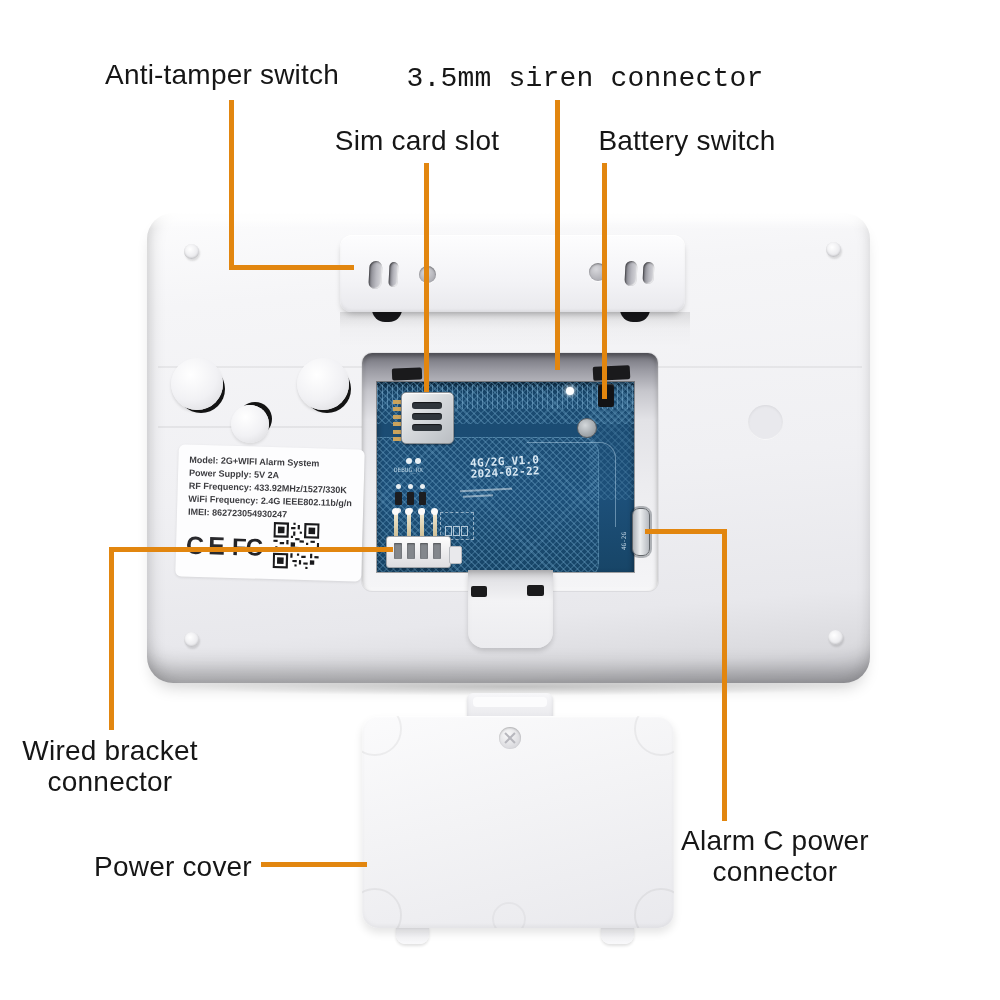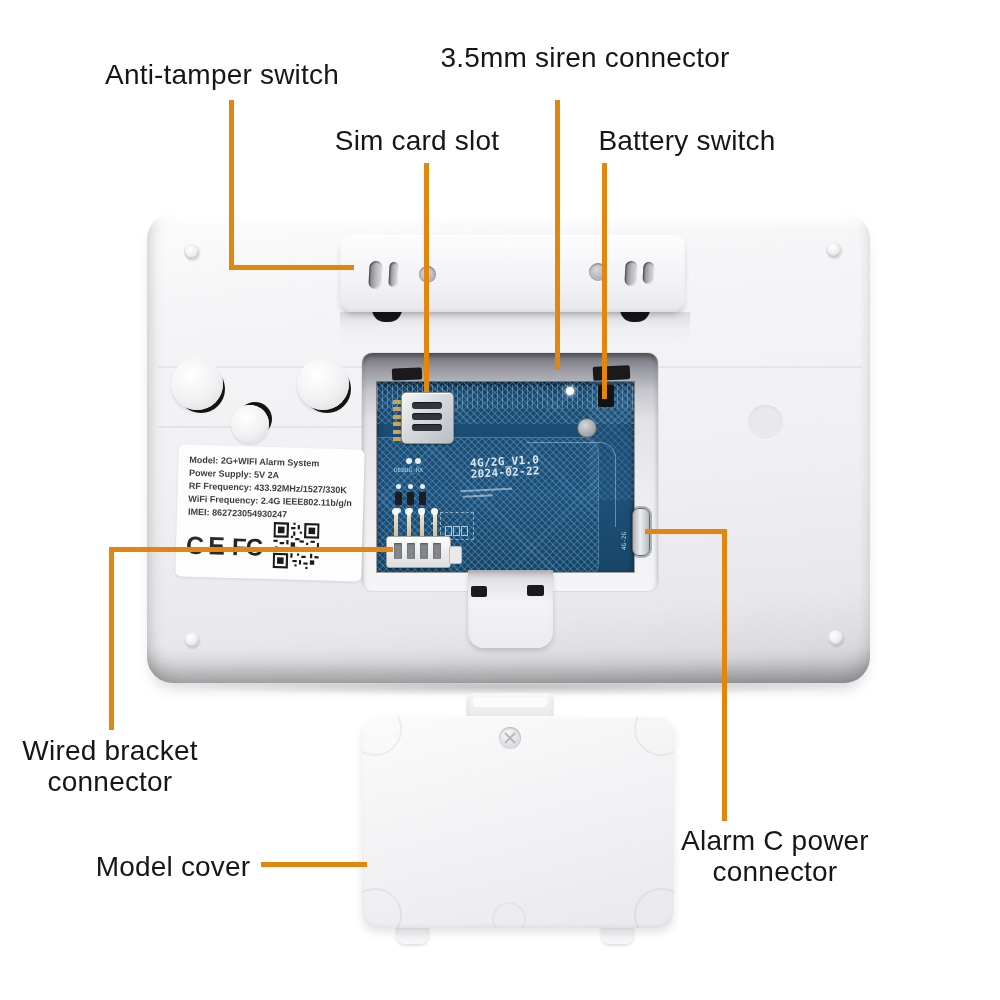--- a/index.html
+++ b/index.html
@@ -162,26 +162,26 @@
   .foot{position:absolute;top:926px;width:33px;height:18px;z-index:2;
     background:linear-gradient(180deg,#ececef,#f8f8fa);border-radius:0 0 9px 9px;
     box-shadow:0 2px 3px rgba(0,0,0,0.12),inset 0 3px 3px -2px rgba(0,0,0,0.15);}
 </style>
 </head>
 <body>
 
 <div class="stage">
 
   <div class="lbl" style="left:42px;top:59px;width:360px;">Anti-tamper switch</div>
-  <div class="lbl" style="left:405px;top:42px;width:360px;">3.5mm siren connector</div>
+  <div class="lbl" style="left:405px;top:63px;width:360px;font-family:Liberation Mono, monospace;">3.5mm siren connector</div>
   <div class="lbl" style="left:297px;top:125px;width:240px;">Sim card slot</div>
   <div class="lbl" style="left:567px;top:125px;width:240px;">Battery switch</div>
   <div class="lbl" style="left:5px;top:735px;width:210px;">Wired bracket
 connector</div>
-  <div class="lbl" style="left:73px;top:851px;width:200px;">Model cover</div>
+  <div class="lbl" style="left:73px;top:851px;width:200px;">Power cover</div>
   <div class="lbl" style="left:655px;top:825px;width:240px;">Alarm C power
 connector</div>
 
   <div class="dev-shadow"></div>
 
   <div class="device"></div>
 
   <div class="seam" style="left:158px;top:366px;width:204px;z-index:2;"></div>
   <div class="seam" style="left:658px;top:366px;width:204px;z-index:2;"></div>
   <div class="step" style="left:158px;top:426px;width:218px;"></div>

